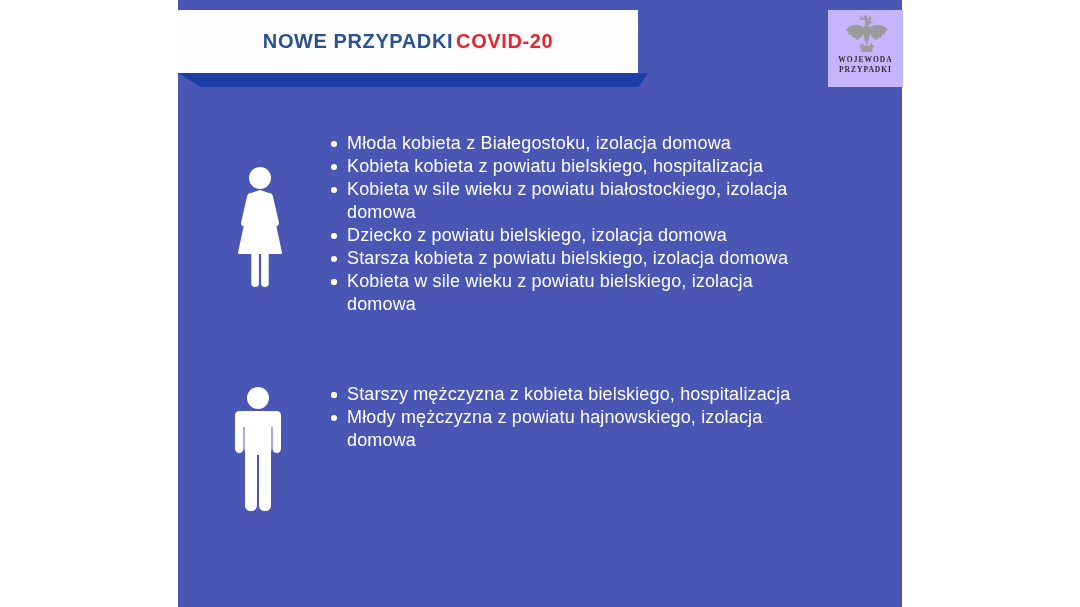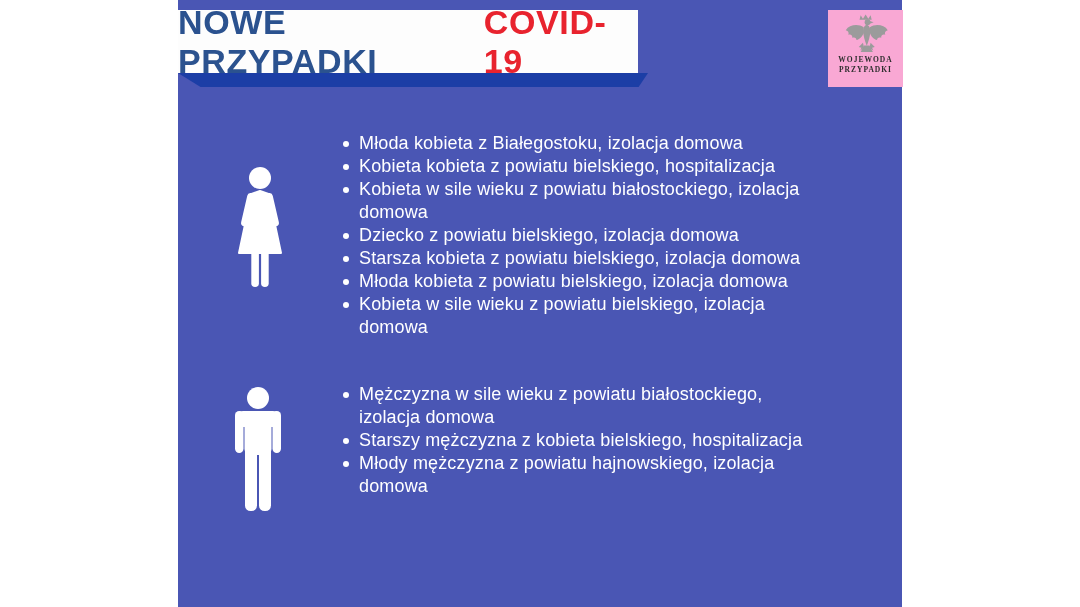--- a/index.html
+++ b/index.html
@@ -3,58 +3,58 @@
 <meta charset="utf-8">
 <style>
   html,body{margin:0;padding:0;background:#fff;}
   .stage{position:relative;width:1080px;height:607px;background:#ffffff;overflow:hidden;
          font-family:"Liberation Sans",sans-serif;}
   .panel{position:absolute;left:178px;top:0;width:724px;height:607px;background:#4a56b4;}
 
   
   .banner{position:absolute;left:178px;top:10px;width:460px;height:63px;background:#fdfdfd;
           display:flex;align-items:center;justify-content:center;gap:3px;
-          font-weight:bold;font-size:34px;letter-spacing:0.6px;}
+          font-weight:bold;font-size:20px;letter-spacing:0.6px;}
   .banner .t-main{color:#2b528f;}
   .banner .t-accent{color:#e8232e;}
   .ribbon{position:absolute;left:178px;top:73px;width:470px;height:14px;background:#1c3ea6;
           clip-path:polygon(0 0,100% 0,98% 100%,4.8% 100%);}
 
   
-  .logo-box{position:absolute;left:828px;top:10px;width:75px;height:77px;background:#f9a8d4;
+  .logo-box{position:absolute;left:828px;top:10px;width:75px;height:77px;background:#c4b5fd;
             display:flex;flex-direction:column;align-items:center;box-sizing:border-box;padding-top:3px;}
   .logo-box svg{width:46px;height:42px;display:block;}
   .logo-line{font-family:"Liberation Serif",serif;font-weight:bold;font-size:7.5px;
              letter-spacing:1px;color:#2e2e2e;line-height:10px;text-align:center;}
 
   
   .picto{position:absolute;}
   .picto svg{display:block;}
   .picto-woman{left:229px;top:167px;width:62px;height:121px;}
   .picto-man{left:227px;top:387px;width:62px;height:124px;}
 
   
-  .case-list{position:absolute;left:340px;width:490px;margin:0;padding:0;list-style:none;
+  .case-list{position:absolute;left:328px;width:490px;margin:0;padding:0;list-style:none;
              color:#ffffff;font-size:18px;line-height:23px;letter-spacing:0.15px;}
   .case-list-women{top:132px;}
   .case-list-men{top:383px;}
   .case-list li{position:relative;padding-left:19px;margin:0;}
   .dot{position:absolute;left:3px;top:8.5px;width:6px;height:6px;border-radius:50%;background:#ffffff;}
   .li-text{white-space:pre-line;}
 </style>
 </head>
 <body>
 
 <div class="stage">
   <div class="panel"></div>
 
   <div class="ribbon"></div>
   <div class="banner">
     <span class="t-main">NOWE PRZYPADKI</span>
-    <span class="t-accent">COVID-19</span>
+    <span class="t-accent">COVID-20</span>
   </div>
 
   <div class="logo-box">
     <svg viewBox="0 0 120 110" aria-hidden="true">
       <g fill="#9b9b9b">
         <path d="M46 6 l6 9 7 -11 7 11 6 -9 3 12 h-32 z"></path>
         <circle cx="64" cy="24" r="7.5"></circle>
         <path d="M70 21 l10 3.5 -10 3.5 z"></path>
         <path d="M62 30 C 71 34 73 45 70.5 57 C 68 71 64 80 62 86 C 60 80 56 71 53.5 57 C 51 45 53 34 62 30 z"></path>
         <path d="M54 37 C 40 28 16 30 7 45 C 14 47 16 52 13.5 57 C 21 55 25 59 24 65 C 31 62.5 35 66 35 71 C 44 69 52 60 54 51 z"></path>
@@ -80,39 +80,38 @@
       </g>
     </svg>
   </div>
   <ul class="case-list case-list-women">
     <li><span class="dot"></span><span class="li-text">Młoda kobieta z Białegostoku, izolacja domowa</span></li>
     <li><span class="dot"></span><span class="li-text">Kobieta kobieta z powiatu bielskiego, hospitalizacja</span></li>
     <li><span class="dot"></span><span class="li-text">Kobieta w sile wieku z powiatu białostockiego, izolacja
 domowa</span></li>
     <li><span class="dot"></span><span class="li-text">Dziecko z powiatu bielskiego, izolacja domowa</span></li>
     <li><span class="dot"></span><span class="li-text">Starsza kobieta z powiatu bielskiego, izolacja domowa</span></li>
-    <li><span class="dot"></span><span class="li-text">Młoda kobieta z powiatu bielskiego, izolacja domowa</span></li>
+    <li><span class="dot"></span></li>
     <li><span class="dot"></span><span class="li-text">Kobieta w sile wieku z powiatu bielskiego, izolacja
 domowa</span></li>
   </ul>
 
   <div class="picto picto-man">
     <svg viewBox="0 0 62 124" aria-hidden="true">
       <g fill="#ffffff">
         <circle cx="31" cy="11" r="11"></circle>
         <rect x="8" y="24" width="46" height="16" rx="8"></rect>
         <rect x="17.5" y="24" width="27" height="44" rx="6"></rect>
         <rect x="8" y="24" width="8.5" height="42" rx="4.2"></rect>
         <rect x="45.5" y="24" width="8.5" height="42" rx="4.2"></rect>
         <rect x="18" y="58" width="26" height="10"></rect>
         <rect x="18" y="62" width="12" height="62" rx="5.5"></rect>
         <rect x="32" y="62" width="12" height="62" rx="5.5"></rect>
       </g>
     </svg>
   </div>
   <ul class="case-list case-list-men">
-    <li><span class="dot"></span><span class="li-text">Mężczyzna w sile wieku z powiatu białostockiego,
-izolacja domowa</span></li>
+    <li><span class="dot"></span></li>
     <li><span class="dot"></span><span class="li-text">Starszy mężczyzna z kobieta bielskiego, hospitalizacja</span></li>
     <li><span class="dot"></span><span class="li-text">Młody mężczyzna z powiatu hajnowskiego, izolacja
 domowa</span></li>
   </ul>
 </div>
 
 </body></html>

